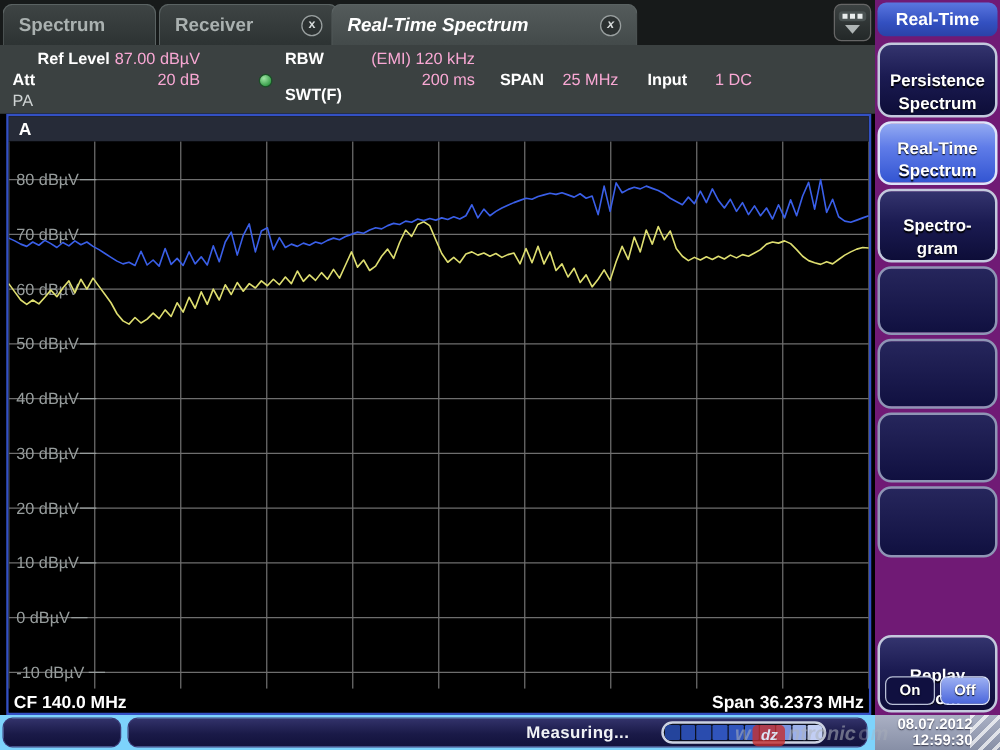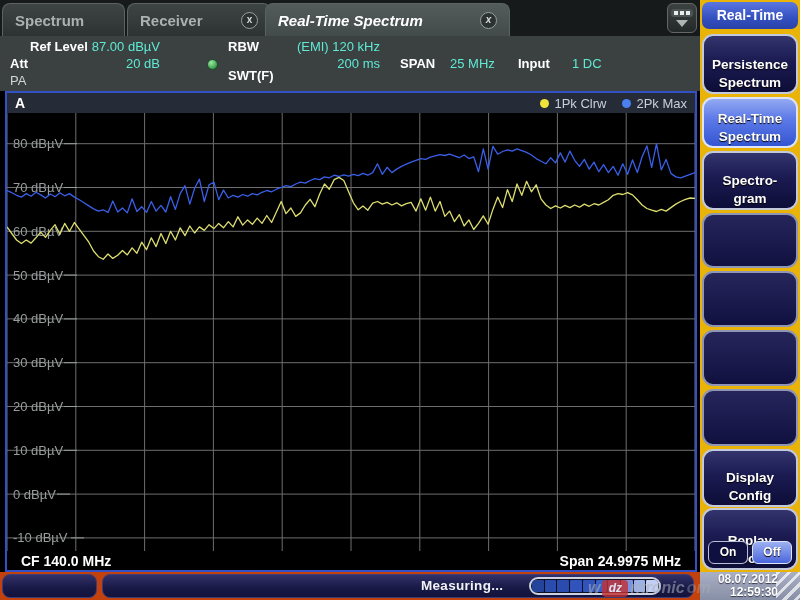--- a/index.html
+++ b/index.html
@@ -22,41 +22,41 @@
   .tm-squares{display:flex;gap:2px;background:#4a5252;padding:2px 3px;border-radius:3px;}
   .tm-squares i{display:block;width:4px;height:4px;background:#e8ecec;}
   .tm-tri{width:0;height:0;border-left:6px solid transparent;border-right:6px solid transparent;
        border-top:7px solid #aeb4b4;}
 
   
   .settings{position:absolute;left:0;top:36px;width:700px;height:55px;background:#3b4141;
        color:#e8ebeb;font-size:13px;}
   .settings span{position:absolute;white-space:nowrap;}
   .lbl{font-weight:bold;color:#fff;}
-  .val{color:#5eead4;}
+  .val{color:#f9a8d4;}
   .ralign{text-align:right;}
   .led{position:absolute;width:11px;height:11px;border-radius:50%;
        background:radial-gradient(circle at 35% 30%,#9fe6a4,#3aa04c 70%,#237036);
        border:1px solid #1c4e28;}
 
   
   .chart-frame{position:absolute;left:5px;top:91px;width:692px;height:481px;
        border:2px solid #3350c4;background:#000;}
   .chart-head{position:relative;height:20px;background:#262b38;display:flex;align-items:center;
        padding:0 8px;color:#fff;}
   .win-label{font-size:14px;font-weight:bold;}
   .legend{margin-left:auto;display:flex;gap:16px;align-items:center;color:#c9ced8;font-size:13px;}
   .lg-item{display:flex;align-items:center;gap:5px;}
   .lg-dot{display:inline-block;width:9px;height:9px;border-radius:50%;}
   #plot{display:block;width:688px;height:438px;background:#000;}
   .chart-foot{height:19px;background:#000;display:flex;justify-content:space-between;
-       padding:0 14px;align-items:center;color:#fff;font-size:14px;font-weight:bold;}
-
-  
-  .sidebar{position:absolute;left:700px;top:0;width:100px;height:600px;background:#eab308;}
+       padding:0 4px;align-items:center;color:#fff;font-size:14px;font-weight:bold;}
+
+  
+  .sidebar{position:absolute;left:700px;top:0;width:100px;height:600px;background:#701a75;}
   .side-head{position:absolute;left:2px;top:2px;width:96px;height:27px;border-radius:7px;
        background:linear-gradient(180deg,#5a76e0,#3350c0 60%,#2a42a8);
        color:#fff;font-size:14px;font-weight:bold;text-align:center;line-height:27px;}
   .skey{position:absolute;left:2px;width:96px;border-radius:11px;color:#fff;text-align:center;
        font-size:13.5px;font-weight:bold;display:flex;flex-direction:column;justify-content:flex-end;
        line-height:1.35;border:2px solid #c3c9dd;
        background:linear-gradient(180deg,#34346e 0%,#1b1b52 45%,#0d0d38 100%);
        text-shadow:0 1px 1px #000;}
   .skey.empty{border-color:#8f95b5;background:linear-gradient(180deg,#26265c,#101040);}
   .skey.selected{border-color:#dde4fa;
@@ -68,21 +68,21 @@
   .tgl.on{background:#101040;border:1px solid #b8bfd6;}
   .tgl.off{background:linear-gradient(180deg,#9db0f2,#4a66dc);border:1px solid #dce4fa;}
   .datetime{position:absolute;left:0;top:572px;width:100px;height:28px;
        background:linear-gradient(180deg,#aab0c4,#878fa6);color:#fff;font-size:12px;
        font-weight:bold;text-align:right;padding:1px 22px 0 0;line-height:13px;
        text-shadow:0 1px 1px rgba(40,40,60,.85);}
   .hatch{position:absolute;right:0;top:0;width:24px;height:28px;
        background:repeating-linear-gradient(135deg,rgba(255,255,255,.7) 0 3px,transparent 3px 8px);}
 
   
-  .statusbar{position:absolute;left:0;top:572px;width:700px;height:28px;background:#c2410c;}
+  .statusbar{position:absolute;left:0;top:572px;width:700px;height:28px;background:#7dd3fc;}
   .spanel{position:absolute;top:2px;height:24px;border-radius:8px;border:1px solid #3c3c78;
        background:linear-gradient(180deg,#32326a,#1a1a48 55%,#12123c);}
   .spanel.small{left:2px;width:95px;}
   .spanel.large{left:102px;width:592px;}
   .measuring{position:absolute;left:318px;top:0;line-height:22px;color:#f0f2f5;
        font-size:13.5px;font-weight:bold;letter-spacing:.3px;}
   .progress{position:absolute;left:426px;top:2px;width:132px;height:18px;border:2px solid #ccd2e2;
        border-radius:9px;background:#0c1020;display:flex;gap:1px;padding:1px;overflow:hidden;}
   .pseg{flex:1;border-radius:1px;}
 
@@ -135,24 +135,20 @@
     <span class="val" style="left:450px;top:20px;">25 MHz</span>
     <span class="lbl" style="left:518px;top:20px;">Input</span>
     <span class="val" style="left:572px;top:20px;">1 DC</span>
 
     <span class="val" style="left:10px;top:37px;color:#cfd4d4;">PA</span>
   </div>
 
   <div class="chart-frame">
     <div class="chart-head">
       <span class="win-label">A</span>
-      <div class="legend" id="legend">
-          <span class="lg-item"><span class="lg-dot" style="background:#f0e13c"></span>1Pk Clrw</span>
-          <span class="lg-item"><span class="lg-dot" style="background:#4a80f0"></span>2Pk Max</span>
-        </div>
     </div>
     <svg id="plot" viewBox="0 0 688 438">
         <line x1="0.0" y1="0" x2="0.0" y2="438" stroke="#6e6e6e" stroke-width="1"></line>
         <line x1="68.8" y1="0" x2="68.8" y2="438" stroke="#6e6e6e" stroke-width="1"></line>
         <line x1="137.6" y1="0" x2="137.6" y2="438" stroke="#6e6e6e" stroke-width="1"></line>
         <line x1="206.4" y1="0" x2="206.4" y2="438" stroke="#6e6e6e" stroke-width="1"></line>
         <line x1="275.2" y1="0" x2="275.2" y2="438" stroke="#6e6e6e" stroke-width="1"></line>
         <line x1="344.0" y1="0" x2="344.0" y2="438" stroke="#6e6e6e" stroke-width="1"></line>
         <line x1="412.8" y1="0" x2="412.8" y2="438" stroke="#6e6e6e" stroke-width="1"></line>
         <line x1="481.6" y1="0" x2="481.6" y2="438" stroke="#6e6e6e" stroke-width="1"></line>
@@ -187,21 +183,21 @@
         <text x="6" y="385.6" fill="#979d9d" font-size="13" font-family="Liberation Sans, sans-serif">0 dBµV</text>
         <line x1="50" y1="381.1" x2="63" y2="381.1" stroke="#979d9d" stroke-width="1"></line>
         <line x1="0" y1="424.9" x2="688" y2="424.9" stroke="#6e6e6e" stroke-width="1"></line>
         <text x="6" y="429.4" fill="#979d9d" font-size="13" font-family="Liberation Sans, sans-serif">-10 dBµV</text>
         <line x1="64" y1="424.9" x2="77" y2="424.9" stroke="#979d9d" stroke-width="1"></line>
         <polyline points="0.0,113.9 4.8,120.5 9.6,127.0 14.4,130.5 19.2,127.0 24.1,130.1 28.9,124.8 33.7,119.1 38.5,124.4 43.3,117.4 48.1,111.7 52.9,121.3 57.7,110.4 62.5,118.3 67.4,109.5 72.2,116.1 77.0,122.6 81.8,129.2 86.6,138.0 91.4,143.7 96.2,146.3 101.0,141.0 105.8,145.4 110.7,142.3 115.5,137.5 120.3,141.9 125.1,134.9 129.9,140.2 134.7,129.2 139.5,136.7 144.3,124.8 149.1,133.6 154.0,120.5 158.8,130.5 163.6,118.3 168.4,127.0 173.2,114.8 178.0,122.6 182.8,113.0 187.6,120.0 192.4,113.9 197.3,117.4 202.1,111.7 206.9,115.6 211.7,110.4 216.5,114.8 221.3,108.6 226.1,113.9 230.9,103.8 235.7,112.1 240.6,106.9 245.4,111.3 250.2,105.1 255.0,110.4 259.8,102.5 264.6,109.5 269.4,99.0 274.2,88.5 279.0,100.7 283.9,95.0 288.7,103.4 293.5,99.9 298.3,92.0 303.1,86.3 307.9,93.7 312.7,81.0 317.5,71.0 322.3,76.2 327.2,66.6 332.0,64.4 336.8,67.5 341.6,78.8 346.4,89.8 351.2,96.8 356.0,92.9 360.8,97.2 365.7,90.2 370.5,88.5 375.3,91.1 380.1,89.4 384.9,92.0 389.7,89.8 394.5,92.9 399.3,90.7 404.1,89.4 409.0,98.1 413.8,85.8 418.6,97.2 423.4,84.1 428.2,98.1 433.0,88.5 437.8,103.4 442.6,98.1 447.4,108.6 452.3,101.6 457.1,113.0 461.9,106.9 466.7,116.5 471.5,110.4 476.3,102.9 481.1,111.3 485.9,96.4 490.7,84.1 495.6,94.6 500.4,76.6 505.2,88.5 510.0,71.0 514.8,82.3 519.6,68.3 524.4,78.8 529.2,71.8 534.0,85.8 538.9,92.0 543.7,95.5 548.5,92.9 553.3,95.0 558.1,92.4 562.9,94.6 567.7,92.0 572.5,94.2 577.3,91.1 582.2,93.3 587.0,90.7 591.8,92.0 596.6,89.4 601.4,86.7 606.2,82.3 611.0,80.6 615.8,81.5 620.6,79.7 625.5,81.9 630.3,86.7 635.1,92.0 639.9,95.5 644.7,97.2 649.5,98.5 654.3,96.4 659.1,98.1 663.9,94.6 668.8,91.1 673.6,88.5 678.4,86.3 683.2,85.0 688.0,85.4" fill="none" stroke="#dede70" stroke-width="1.3" stroke-linejoin="round"></polyline>
         <polyline points="0.0,77.5 4.8,79.7 9.6,82.3 14.4,84.1 19.2,80.6 24.1,83.2 28.9,79.3 33.7,81.9 38.5,85.0 43.3,81.0 48.1,83.7 52.9,79.7 57.7,82.8 62.5,80.6 67.4,84.1 72.2,86.7 77.0,89.8 81.8,92.9 86.6,95.9 91.4,98.1 96.2,96.8 101.0,99.4 105.8,88.0 110.7,99.0 115.5,95.0 120.3,99.9 125.1,85.8 129.9,98.5 134.7,93.7 139.5,99.4 144.3,88.5 149.1,98.1 154.0,92.4 158.8,99.0 163.6,83.7 168.4,96.4 173.2,80.6 178.0,72.7 182.8,91.1 187.6,75.3 192.4,66.1 197.3,88.5 202.1,71.8 206.9,69.2 211.7,86.7 216.5,77.1 221.3,85.0 226.1,82.3 230.9,84.1 235.7,81.5 240.6,83.2 245.4,80.6 250.2,81.9 255.0,79.3 259.8,77.5 264.6,78.8 269.4,76.2 274.2,74.5 279.0,72.7 283.9,73.6 288.7,71.0 293.5,69.2 298.3,70.1 303.1,67.5 307.9,65.7 312.7,66.6 317.5,63.9 322.3,64.8 327.2,62.2 332.0,63.5 336.8,61.8 341.6,63.1 346.4,61.3 351.2,62.6 356.0,60.4 360.8,62.2 365.7,59.6 370.5,50.8 375.3,61.3 380.1,54.3 384.9,59.6 389.7,56.1 394.5,53.4 399.3,51.2 404.1,49.1 409.0,47.3 413.8,45.6 418.6,46.4 423.4,44.2 428.2,42.9 433.0,41.6 437.8,42.5 442.6,41.2 447.4,42.9 452.3,44.7 457.1,42.0 461.9,45.6 466.7,43.8 471.5,58.7 476.3,35.9 481.1,56.1 485.9,33.3 490.7,41.2 495.6,38.5 500.4,36.8 505.2,38.1 510.0,35.9 514.8,37.7 519.6,39.4 524.4,42.0 529.2,45.6 534.0,48.2 538.9,50.8 543.7,44.7 548.5,49.9 553.3,39.9 558.1,49.1 562.9,38.1 567.7,47.3 572.5,53.4 577.3,46.4 582.2,56.1 587.0,49.1 591.8,58.7 596.6,51.7 601.4,59.6 606.2,53.4 611.0,62.2 615.8,50.8 620.6,61.3 625.5,46.9 630.3,59.6 635.1,43.8 639.9,32.9 644.7,54.3 649.5,30.7 654.3,56.9 659.1,46.4 663.9,60.4 668.8,63.9 673.6,64.8 678.4,63.1 683.2,61.3 688.0,59.6" fill="none" stroke="#3a5fe8" stroke-width="1.3" stroke-linejoin="round"></polyline>
       </svg>
     <div class="chart-foot">
       <span>CF 140.0 MHz</span>
-      <span>Span 24.9975 MHz</span>
+      <span>Span 36.2373 MHz</span>
     </div>
   </div>
 
   <div class="sidebar">
     <div class="side-head">Real-Time</div>
 
     <div class="skey" style="top:34px;height:60px;">
       <span>Persistence</span>
       <span>Spectrum</span>
     </div>
@@ -210,24 +206,20 @@
       <span>Spectrum</span>
     </div>
     <div class="skey" style="top:151px;height:59px;">
       <span>Spectro-</span>
       <span>gram</span>
     </div>
     <div class="skey empty" style="top:213px;height:55px;"></div>
     <div class="skey empty" style="top:271px;height:56px;"></div>
     <div class="skey empty" style="top:330px;height:56px;"></div>
     <div class="skey empty" style="top:389px;height:57px;"></div>
-    <div class="skey" style="top:449px;height:58px;">
-      <span>Display</span>
-      <span>Config</span>
-    </div>
     <div class="skey" style="top:508px;height:62px;">
       <span class="toprow">Replay</span>
       <span>Zoom</span>
       <div class="toggle-row">
         <span class="tgl on">On</span>
         <span class="tgl off">Off</span>
       </div>
     </div>
 
     <div class="datetime">

